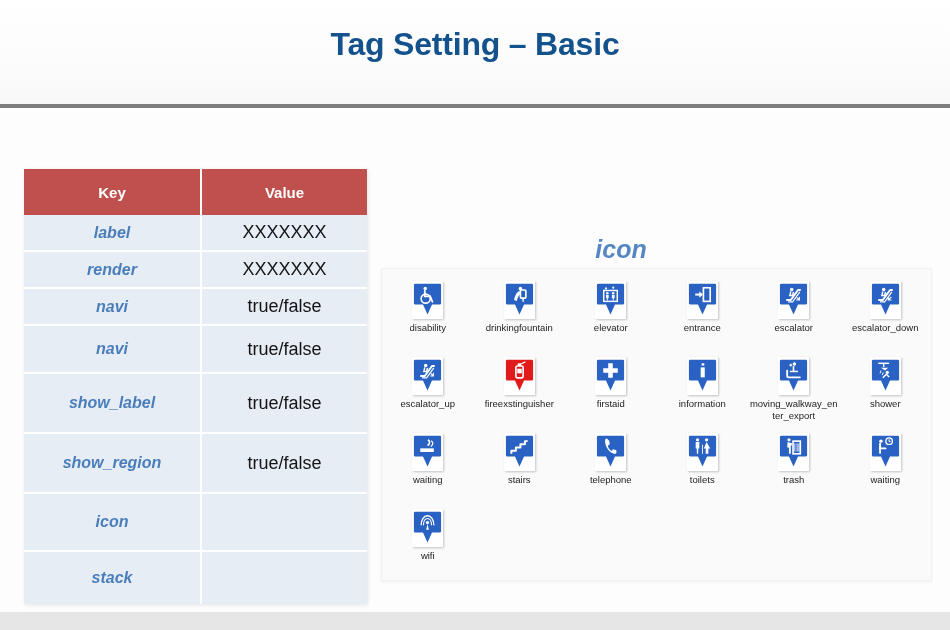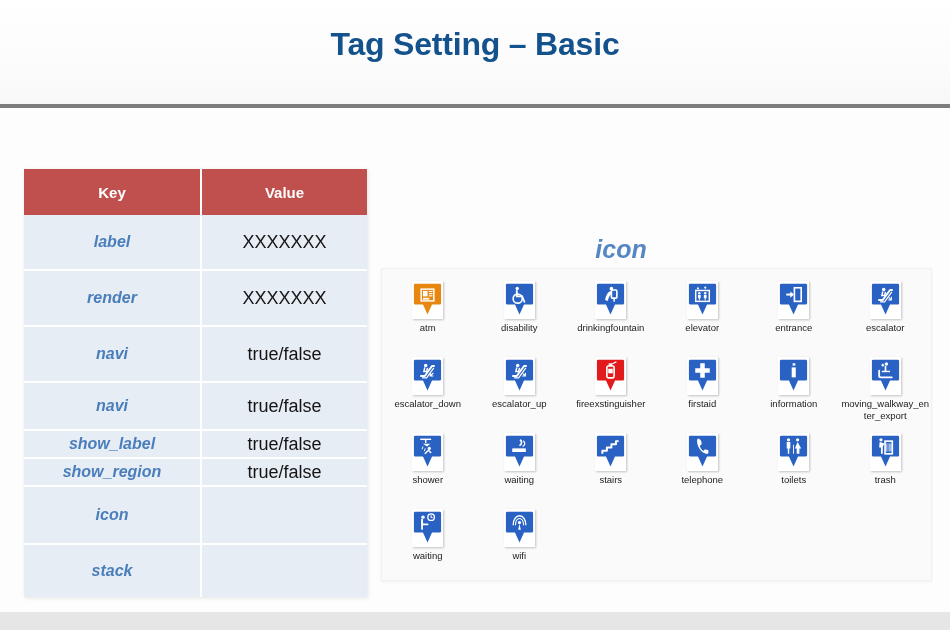--- a/index.html
+++ b/index.html
@@ -96,23 +96,23 @@
   .cell-key {
     font-style: italic;
     font-weight: bold;
     font-size: 16px;
     color: #4a7ebb;
   }
   .cell-value {
     font-size: 18px;
     color: #151515;
   }
-  .row-h44 { height: 56px; }
+  .row-h44 { height: 37px; }
   .row-h48 { height: 48px; }
-  .row-h46 { height: 28px; }
+  .row-h46 { height: 60px; }
   .row-h58 { height: 58px; }
   .row-h52 { height: 52px; }
 
   
   .icon-panel {
     position: absolute;
     left: 381px; top: 268px;
     width: 549px; height: 311px;
     background: #fafafa;
     border: 1px solid #f0f0f0;
@@ -222,34 +222,20 @@
     </tbody>
   </table>
 
   <div class="icon-heading">icon</div>
 
   <div class="icon-panel">
     <div class="icon-grid" id="icon-grid">
         <div class="icon-cell">
           <div class="icon-tile">
             <svg class="pin-svg" width="29" height="36" viewBox="0 0 32 38" xmlns="http://www.w3.org/2000/svg">
-              <path d="M2.5 1 h27 a1.5 1.5 0 0 1 1.5 1.5 v20 a1.5 1.5 0 0 1 -1.5 1.5 h-8.5 l-5 11 l-5 -11 h-8.5 a1.5 1.5 0 0 1 -1.5 -1.5 v-20 a1.5 1.5 0 0 1 1.5 -1.5 z" fill="#e8870f"></path>
-              <rect x="9" y="7" width="14" height="13" fill="none" stroke="#ffffff" stroke-width="1.6"></rect>
-              <rect x="11" y="9" width="5" height="6" fill="#ffffff"></rect>
-              <rect x="17.5" y="9" width="4" height="1.2" fill="#ffffff"></rect>
-              <rect x="17.5" y="11.4" width="4" height="1.2" fill="#ffffff"></rect>
-              <rect x="17.5" y="13.8" width="4" height="1.2" fill="#ffffff"></rect>
-              <rect x="11" y="16.6" width="7" height="2" fill="#ffffff"></rect>
-            </svg>
-          </div>
-          <div class="icon-label">atm</div>
-        </div>
-        <div class="icon-cell">
-          <div class="icon-tile">
-            <svg class="pin-svg" width="29" height="36" viewBox="0 0 32 38" xmlns="http://www.w3.org/2000/svg">
               <path d="M2.5 1 h27 a1.5 1.5 0 0 1 1.5 1.5 v20 a1.5 1.5 0 0 1 -1.5 1.5 h-8.5 l-5 11 l-5 -11 h-8.5 a1.5 1.5 0 0 1 -1.5 -1.5 v-20 a1.5 1.5 0 0 1 1.5 -1.5 z" fill="#2a62c4"></path>
               <circle cx="13.5" cy="6.4" r="1.9" fill="#ffffff"></circle>
               <path d="M13 9 L13 15 L19 15" stroke="#ffffff" stroke-width="2" fill="none" stroke-linecap="round"></path>
               <circle cx="14" cy="17.5" r="5" fill="none" stroke="#ffffff" stroke-width="1.8"></circle>
               <path d="M19 15 L21.5 21" stroke="#ffffff" stroke-width="1.8" fill="none" stroke-linecap="round"></path>
             </svg>
           </div>
           <div class="icon-label">disability</div>
         </div>
         <div class="icon-cell">

